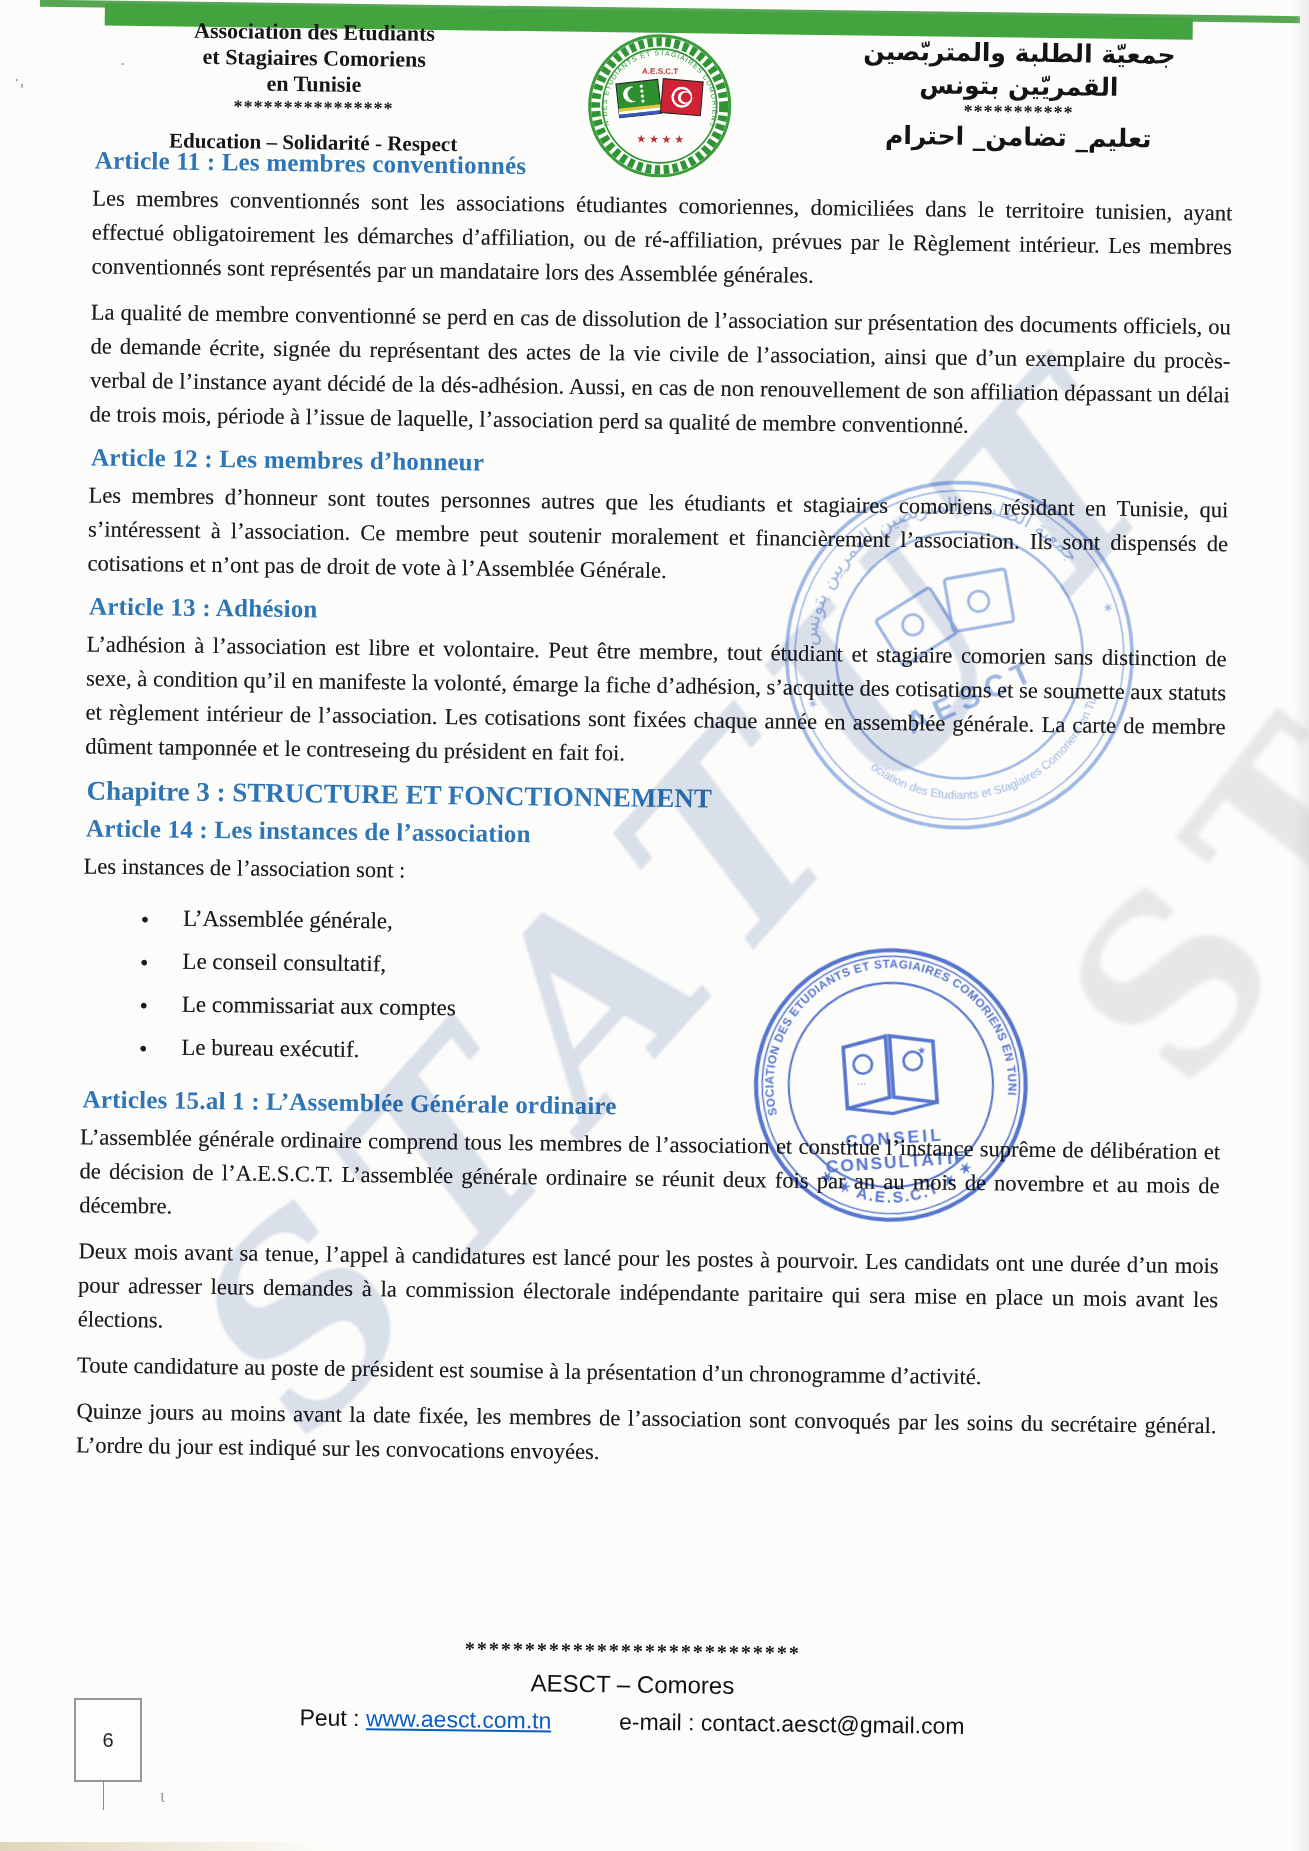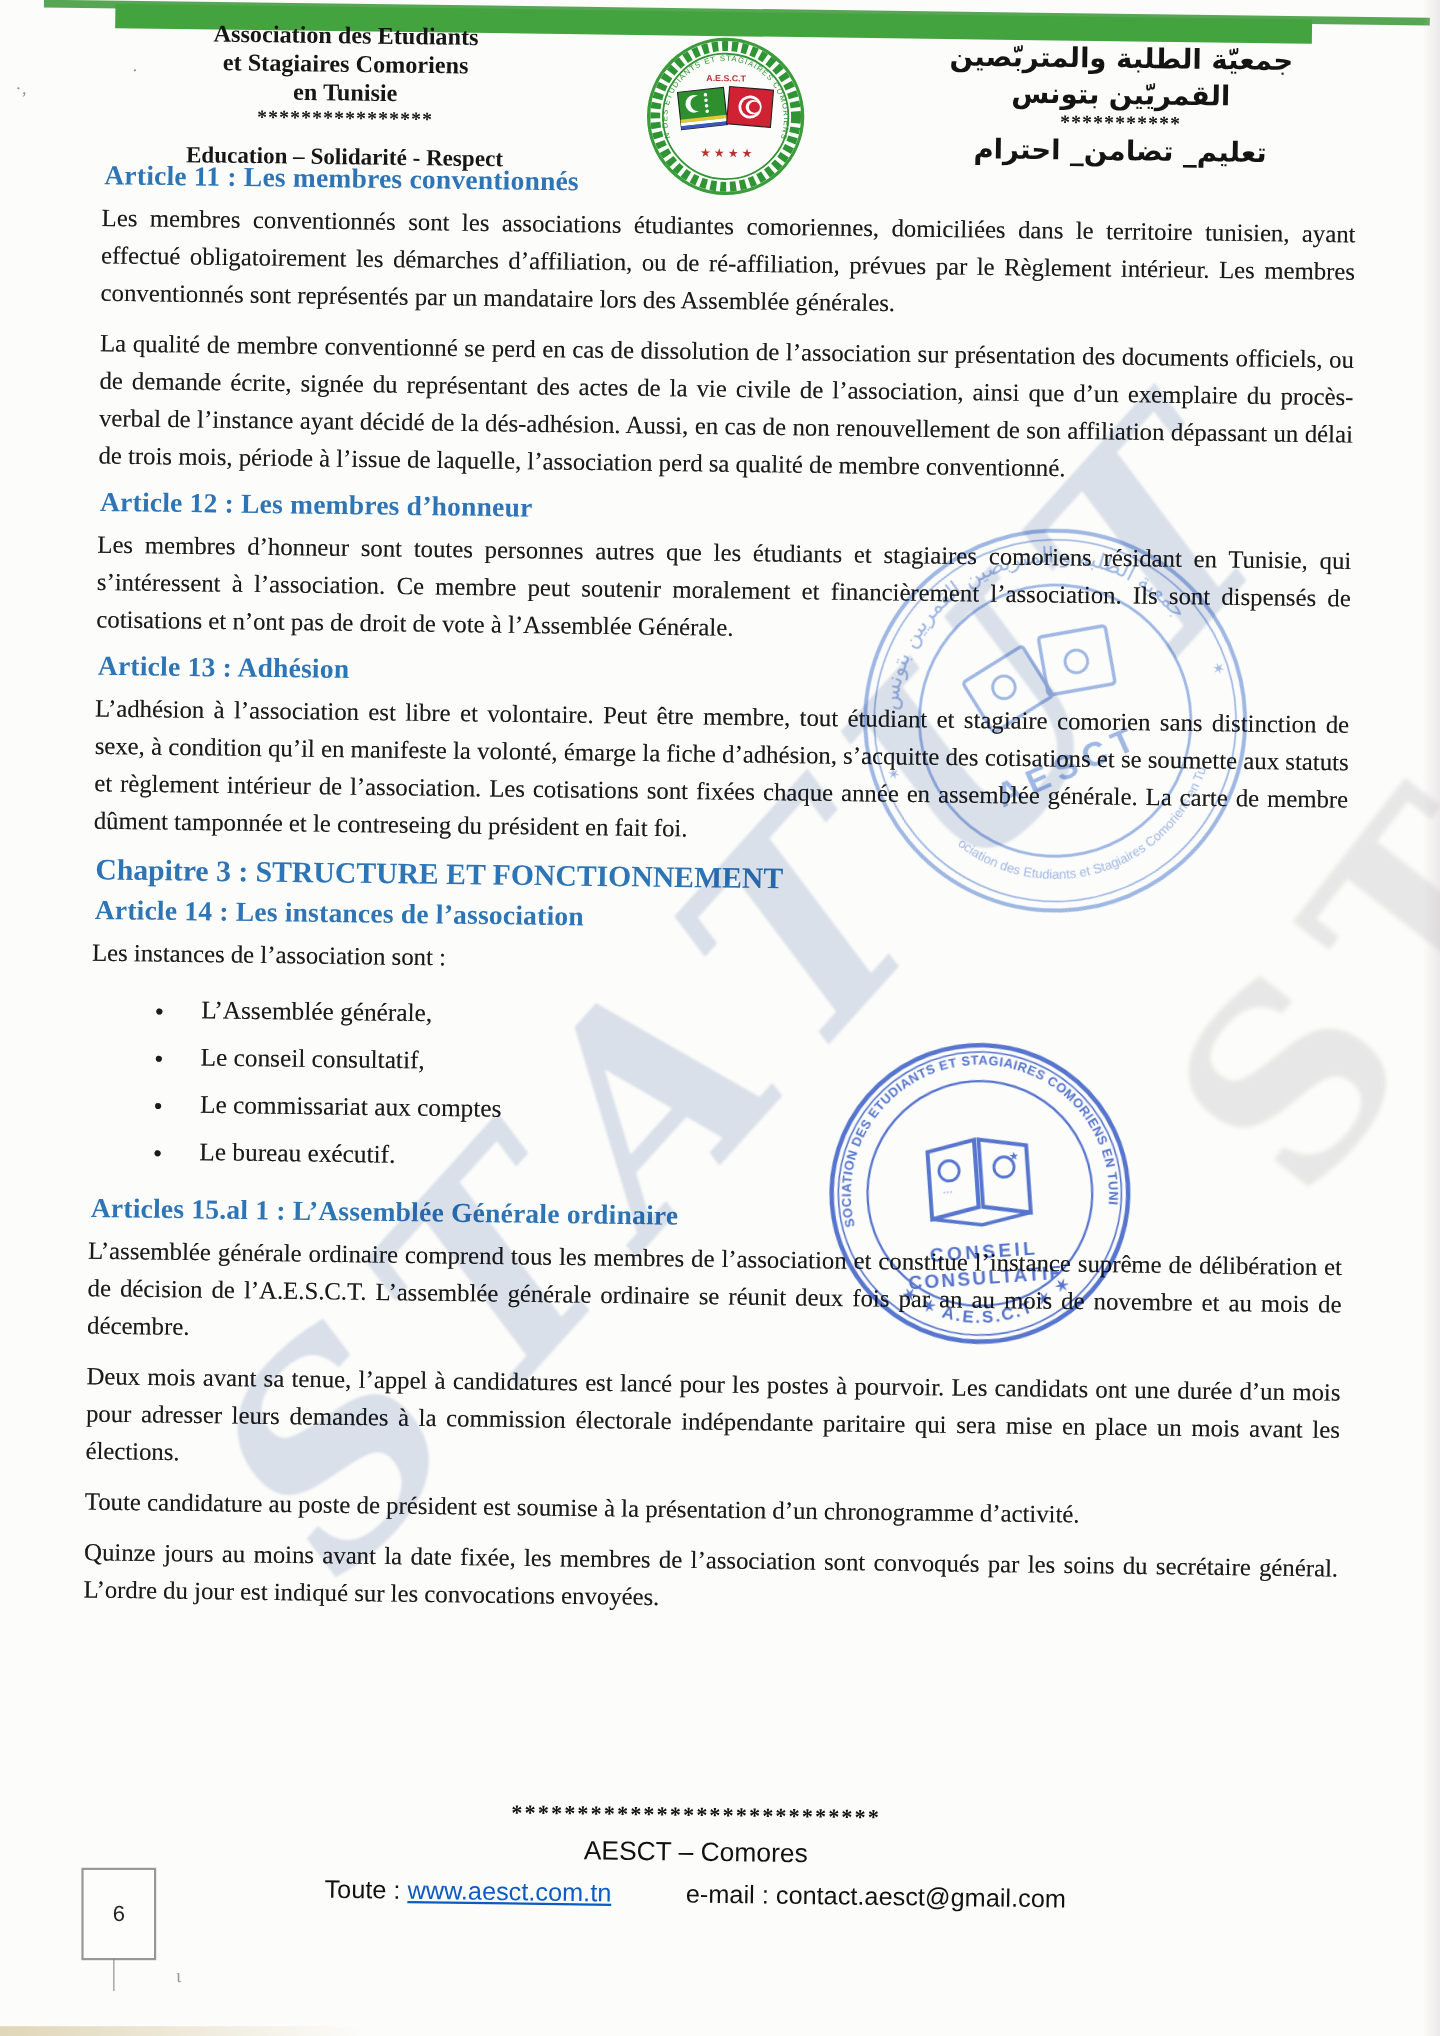--- a/index.html
+++ b/index.html
@@ -156,21 +156,21 @@
       <p class="bp mb-md">L’assemblée générale ordinaire comprend tous les membres de l’association et constitue l’instance suprême de délibération et de décision de l’A.E.S.C.T. L’assemblée générale ordinaire se réunit deux fois par an au mois de novembre et au mois de décembre.</p>
       <p class="bp mb-md">Deux mois avant sa tenue, l’appel à candidatures est lancé pour les postes à pourvoir. Les candidats ont une durée d’un mois pour adresser leurs demandes à la commission électorale indépendante paritaire qui sera mise en place un mois avant les élections.</p>
       <p class="bp mb-md">Toute candidature au poste de président est soumise à la présentation d’un chronogramme d’activité.</p>
       <p class="bp">Quinze jours au moins avant la date fixée, les membres de l’association sont convoqués par les soins du secrétaire général. L’ordre du jour est indiqué sur les convocations envoyées.</p>
     </main>
 
     <footer>
       <div class="f-stars">****************************</div>
       <div class="f-org">AESCT – Comores</div>
       <div class="f-contact">
-        <span>Toute :</span>
+        <span>Peut :</span>
         <a href="#" class="site-link">www.aesct.com.tn</a>
         <span class="gap"></span>
         <span>e-mail :</span>
         <span>contact.aesct@gmail.com</span>
       </div>
     </footer>
   </div>
 
   <div class="watermark">STATUT</div>
   <div class="bleed">ST</div>

